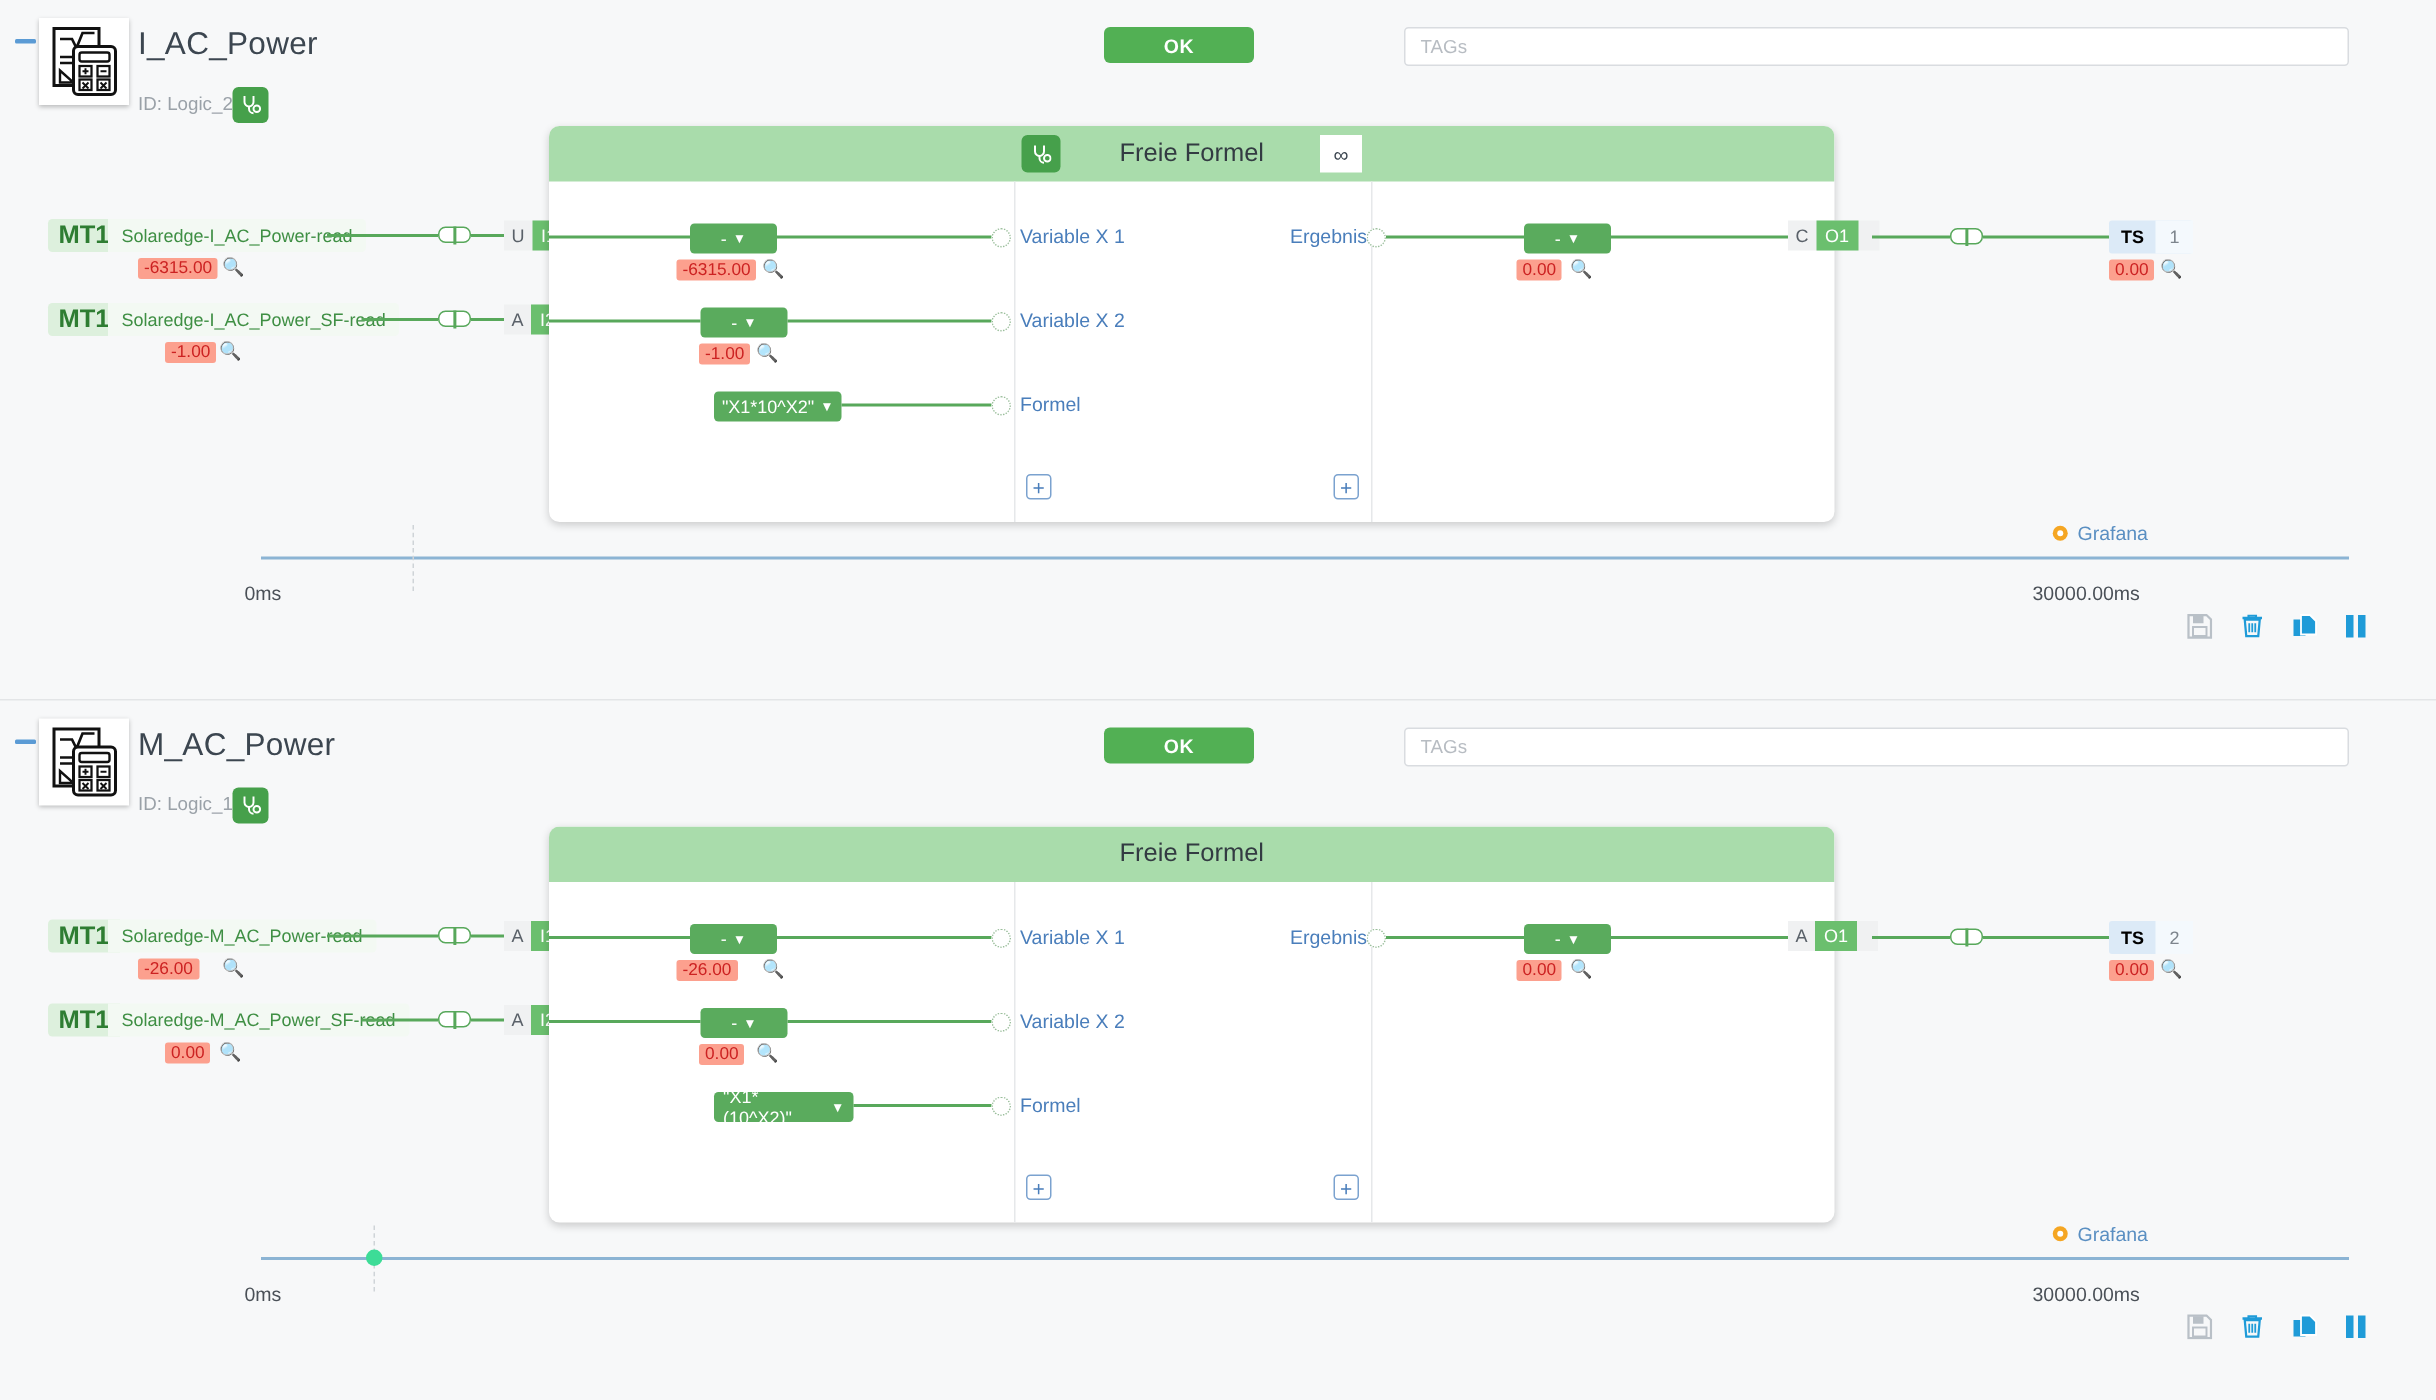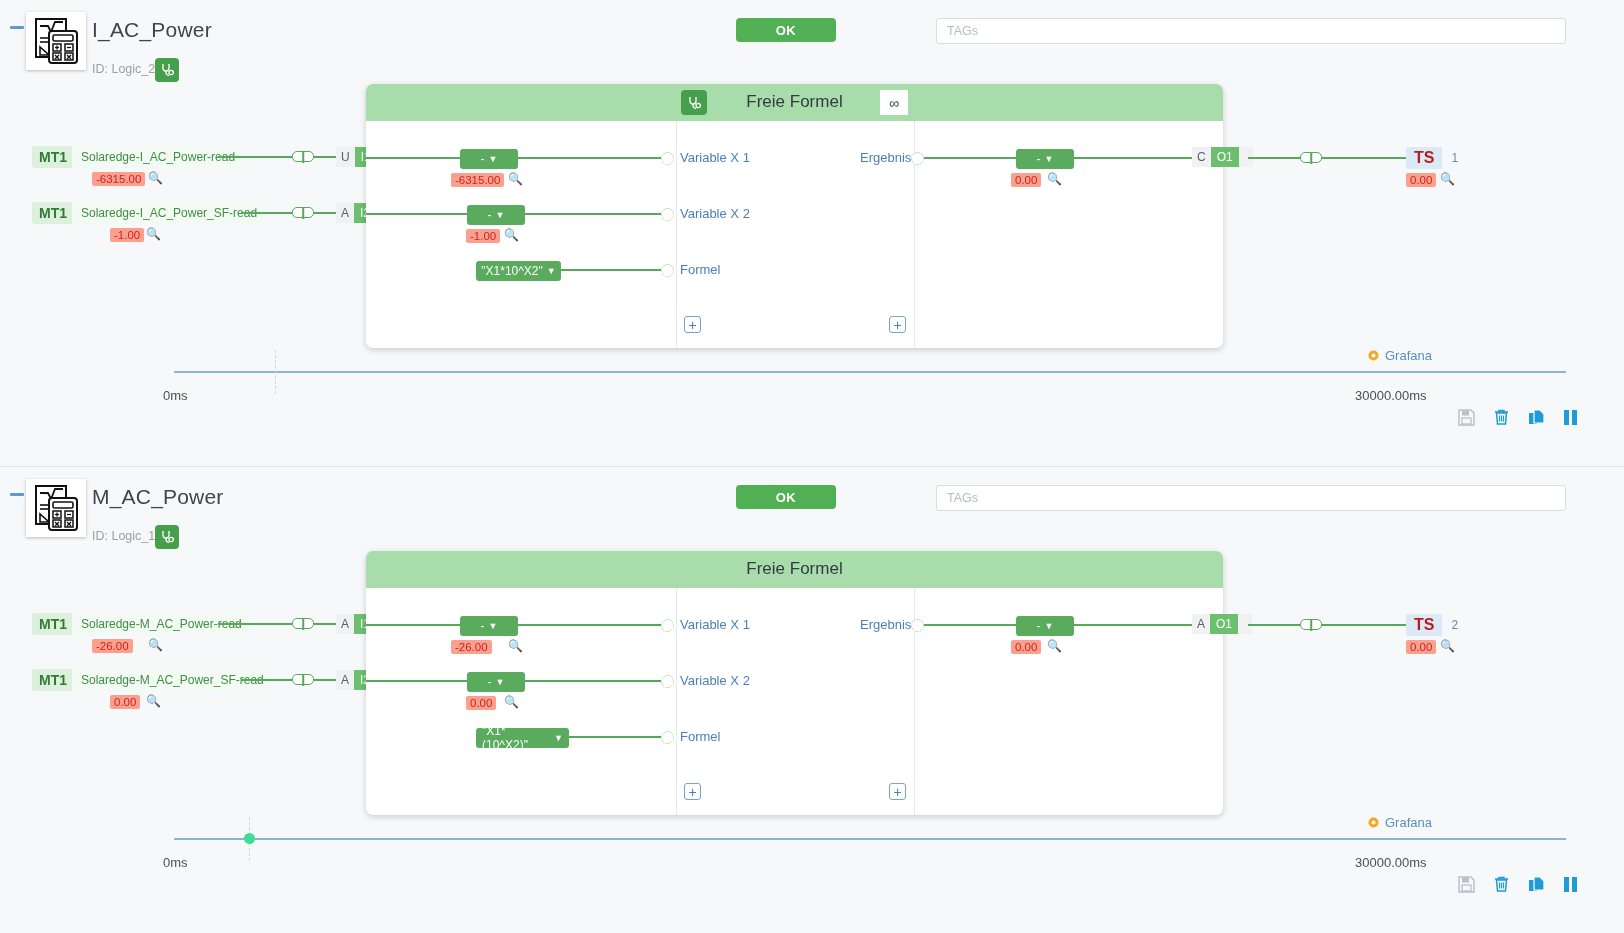--- a/index.html
+++ b/index.html
@@ -110,21 +110,21 @@
   .chip .caret { font-size: 9px; }
   .valbadge {
     position: absolute; background: #f99; color: #d22;
     font-size: 11.5px; padding: 1px 4px; border-radius: 2px;
     background: #fca08e; color: #c22; white-space: nowrap;
   }
   .mag { position: absolute; font-size: 12px; cursor: pointer; }
 
   .tag-mt {
     position: absolute; height: 22px; background: #ddf0dd;
-    color: #2e7d32; font-size: 14px; font-weight: bold;
+    color: #2e7d32; font-size: 17px; font-weight: bold;
     display: flex; align-items: center; padding: 0 7px; border-radius: 3px 0 0 3px;
   }
   .tag-name {
     position: absolute; height: 22px; background: #f3f9f3;
     color: #3f8f44; font-size: 12px;
     display: flex; align-items: center; padding: 0 9px; border-radius: 0 3px 3px 0;
     white-space: nowrap;
   }
   .connector {
     position: absolute; width: 22px; height: 11px;
@@ -136,21 +136,21 @@
   }
   .pinbox { position: absolute; height: 20px; background: #f0f1f2; display: flex; align-items: center; }
   .pin-u { padding: 0 5px; font-size: 12px; color: #5a6169; }
   .pin-id { background: #6bbf6e; color: #fff; font-size: 12px; padding: 0 6px; height: 20px; display: flex; align-items: center; }
   .pin-unit { padding: 0 7px; font-size: 12px; color: #5a6169; }
 
   .tsbox {
     position: absolute; height: 22px; background: #dceaf7; display: flex; align-items: center;
     border-radius: 2px; cursor: pointer;
   }
-  .ts-lbl { font-size: 16px; color: #b91c1c; padding: 0 8px; font-weight: bold; }
+  .ts-lbl { font-size: 12px; color: #000000; padding: 0 8px; font-weight: bold; }
   .ts-num { background: #f4f9fd; font-size: 12px; color: #7d858d; padding: 0 9px; height: 22px; display: flex; align-items: center; }
 
   
   .tl-line { position: absolute; height: 2px; background: #8cb4d4; }
   .tl-dash { position: absolute; width: 1px; border-left: 1px dashed #cfd4d8; }
   .tl-dot { position: absolute; width: 11px; height: 11px; border-radius: 50%; background: #3ddc97; }
   .tl-label { position: absolute; font-size: 13px; color: #4a5057; }
   .grafana { position: absolute; font-size: 13px; color: #5a8fc2; display: flex; align-items: center; gap: 5px; cursor: pointer; }
   .ficons { position: absolute; display: flex; gap: 18px; align-items: center; }
   .ficons div { cursor: pointer; }

